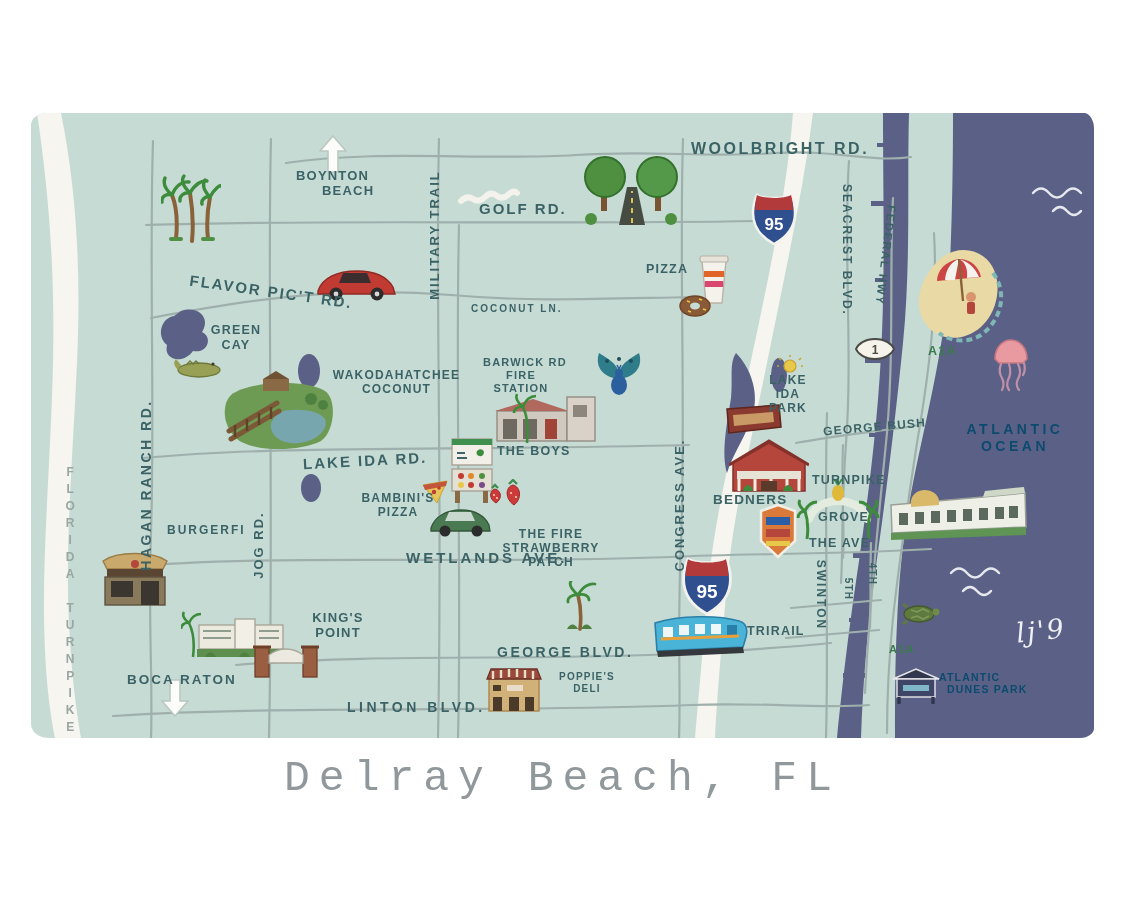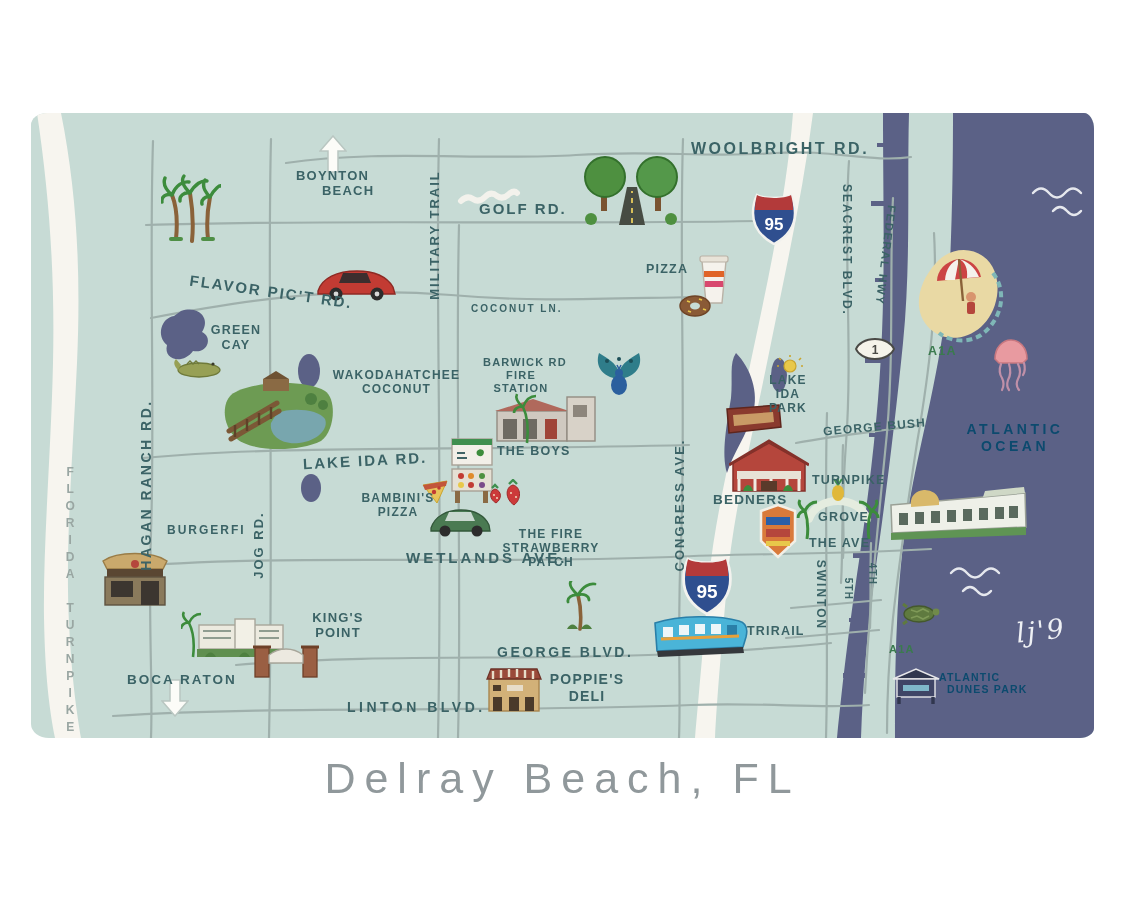--- a/index.html
+++ b/index.html
@@ -13,21 +13,21 @@
   .lbl span{display:block;}
   .ctr{text-align:center;}
   .vccw{transform:translate(-50%,-50%) rotate(-90deg);}
   .vcw{transform:translate(-50%,-50%) rotate(90deg);}
   .white{color:#0c4a6e;}
   .green{color:#3a7a4e;}
   .ic{position:absolute;}
   #turnpike-label{writing-mode:vertical-rl;text-orientation:upright;color:#99a6a2;
        font-size:12px;letter-spacing:3px;font-weight:700;}
   #title{position:absolute;left:0;top:754px;width:1125px;text-align:center;
-       font-size:43px;letter-spacing:9px;color:#90989b;font-weight:400;}
+       font-size:43px;letter-spacing:9px;color:#90989b;font-weight:400;font-family:Liberation Mono, monospace;}
   #signature{position:absolute;font-family:"DejaVu Serif",serif;font-style:italic;
        font-size:27px;color:#eef0f4;transform:rotate(-6deg);letter-spacing:2px;}
 </style>
 </head>
 <body>
 
 <div id="canvas">
  <div id="map">
 
   <svg id="baselayer" width="1063" height="625" viewBox="0 0 1063 625">
@@ -467,21 +467,21 @@
   <div class="lbl vcw" style="left:790px;top:482px;font-size:12px;letter-spacing:2px">SWINTON</div>
   <div class="lbl vcw" style="left:817px;top:476px;font-size:10px">5TH</div>
   <div class="lbl vcw" style="left:841px;top:461px;font-size:10px">4TH</div>
 
   <div class="lbl" style="left:716px;top:511px;font-size:12.5px">TRIRAIL</div>
 
   <div class="lbl" style="left:96px;top:559px;font-size:13.5px;letter-spacing:2px">BOCA RATON</div>
 
   <div class="lbl" style="left:466px;top:531px;font-size:14px;letter-spacing:2.5px">GEORGE BLVD.</div>
 
-  <div class="lbl ctr" style="left:514px;top:558px;width:84px;font-size:14px">
+  <div class="lbl ctr" style="left:514px;top:558px;width:84px;font-size:10px">
     <span>POPPIE'S</span>
     <span>DELI</span>
   </div>
 
   <div class="lbl" style="left:316px;top:586px;font-size:14px;letter-spacing:3.5px">LINTON BLVD.</div>
 
   <div class="lbl green" style="left:858px;top:530px;font-size:11px">A1A</div>
 
   <div class="lbl ctr white" style="left:928px;top:308px;width:112px;font-size:14px;letter-spacing:3.5px">
     <span>ATLANTIC</span>

